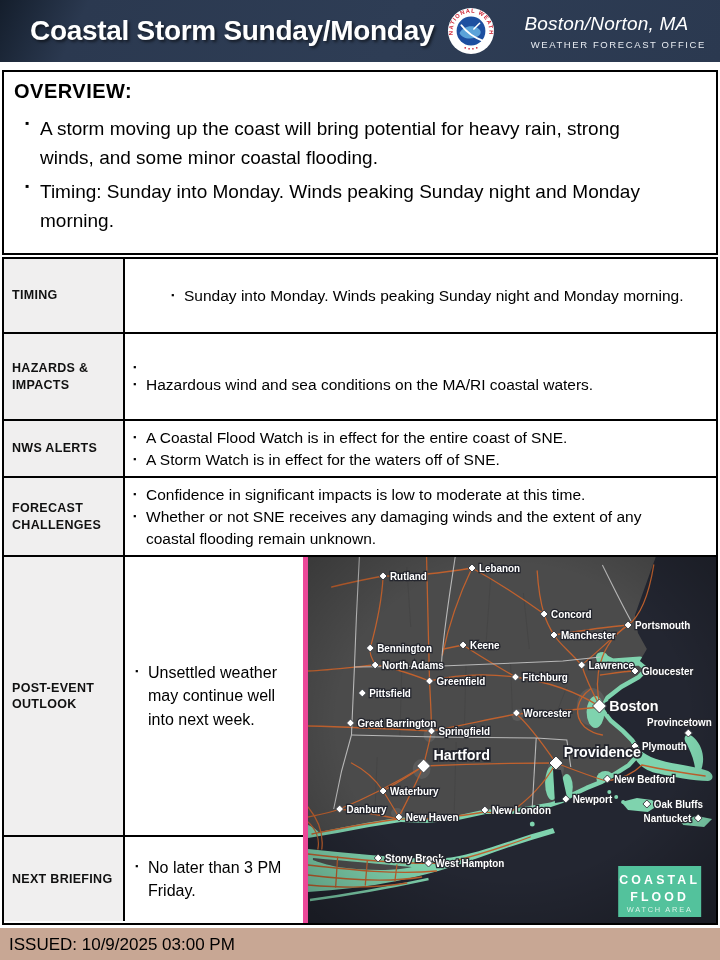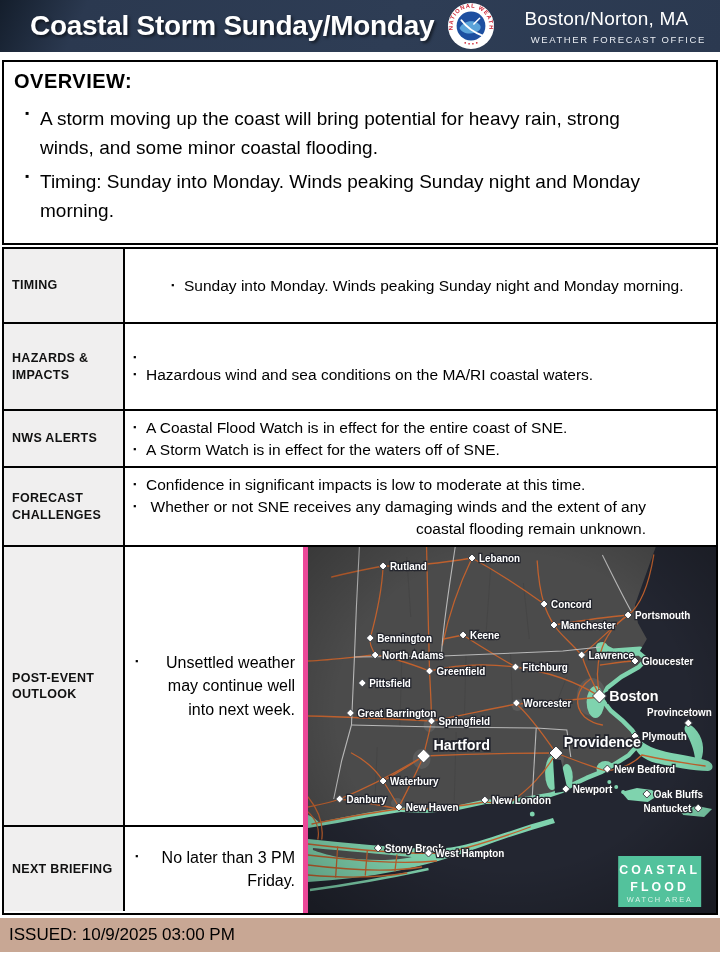--- a/index.html
+++ b/index.html
@@ -1,30 +1,30 @@
 <!DOCTYPE html>
 <html><head>
 <meta charset="utf-8">
 <style>
   * { margin:0; padding:0; box-sizing:border-box; }
   html,body { width:720px; height:960px; background:#ffffff; font-family:"Liberation Sans", sans-serif; overflow:hidden; }
 
   
   .header {
-    height:52px; display:flex; align-items:center;
+    height:62px; display:flex; align-items:center;
     background:linear-gradient(115deg,#141e2c 0%, #2b3950 12%, #2e3d55 55%, #2b3950 100%);
   }
   .header-title {
     flex:1; margin-left:30px; color:#fff; font-size:28px; font-weight:600;
     letter-spacing:-0.3px; text-shadow:2px 2px 3px rgba(0,0,0,0.55);
     white-space:nowrap;
   }
   .logo-wrap { width:48px; height:48px; margin-right:12px; flex:none; }
   .office-block { margin-right:14px; text-align:center; color:#fff; }
-  .office-name { font-size:19px; font-weight:400; letter-spacing:0.2px; }
+  .office-name { font-size:19px; font-weight:400; letter-spacing:0.2px;font-style:italic; }
   .office-sub { font-size:9.5px; letter-spacing:1.6px; margin-top:4px; color:#e8ecf2;margin-left:24px; }
 
   
   .overview {
     margin:8px 2px 2px 2px; height:185px; border:2px solid #000;
     padding:8px 12px 0 10px; background:#fff;
   }
   .overview-heading { font-size:20px; font-weight:bold; letter-spacing:0.5px; color:#000; margin-bottom:6px; }
   .ov-bullet { display:flex; font-size:19px; line-height:1.5; color:#000; }
   .ov-bullet .bullet-marker { width:26px; flex:none; text-align:center; font-size:12px; padding-top:5px; }
@@ -36,21 +36,21 @@
   .label-cell {
     width:121px; flex:none; background:#f0efef; border-right:2px solid #000;
     display:flex; align-items:center; padding:6px 6px 6px 8px;
     font-size:12.5px; font-weight:bold; letter-spacing:0.3px; color:#111; line-height:1.3;
   }
   .content-cell {
     flex:1; padding:6px 8px; display:flex; flex-direction:column; justify-content:center;
   }
   .t-bullet { display:flex; font-size:15.5px; line-height:1.42; color:#000; }
   .t-bullet .bullet-marker { width:13px; flex:none; font-size:9px; padding-top:4px; text-align:left; }
-  .t-bullet .bullet-text { max-width:500px;text-align:right; }
+  .t-bullet .bullet-text { max-width:500px; }
 
   .row-timing    { height:75px;gap:38px; }
   .row-hazards   { height:87px; }
   .row-alerts    { height:57px; }
   .row-forecast  { height:79px; }
   .bottom-section{ height:366px; display:flex; border-bottom:none; }
   .bottom-left   { width:299px; flex:none; display:flex; flex-direction:column; }
   .row-postevent { height:280px; border-bottom:2px solid #000; display:flex; }
   .row-nextbrief { height:84px; display:flex; }
   .row-postevent .content-cell, .row-nextbrief .content-cell { padding:6px 8px 6px 10px; }

